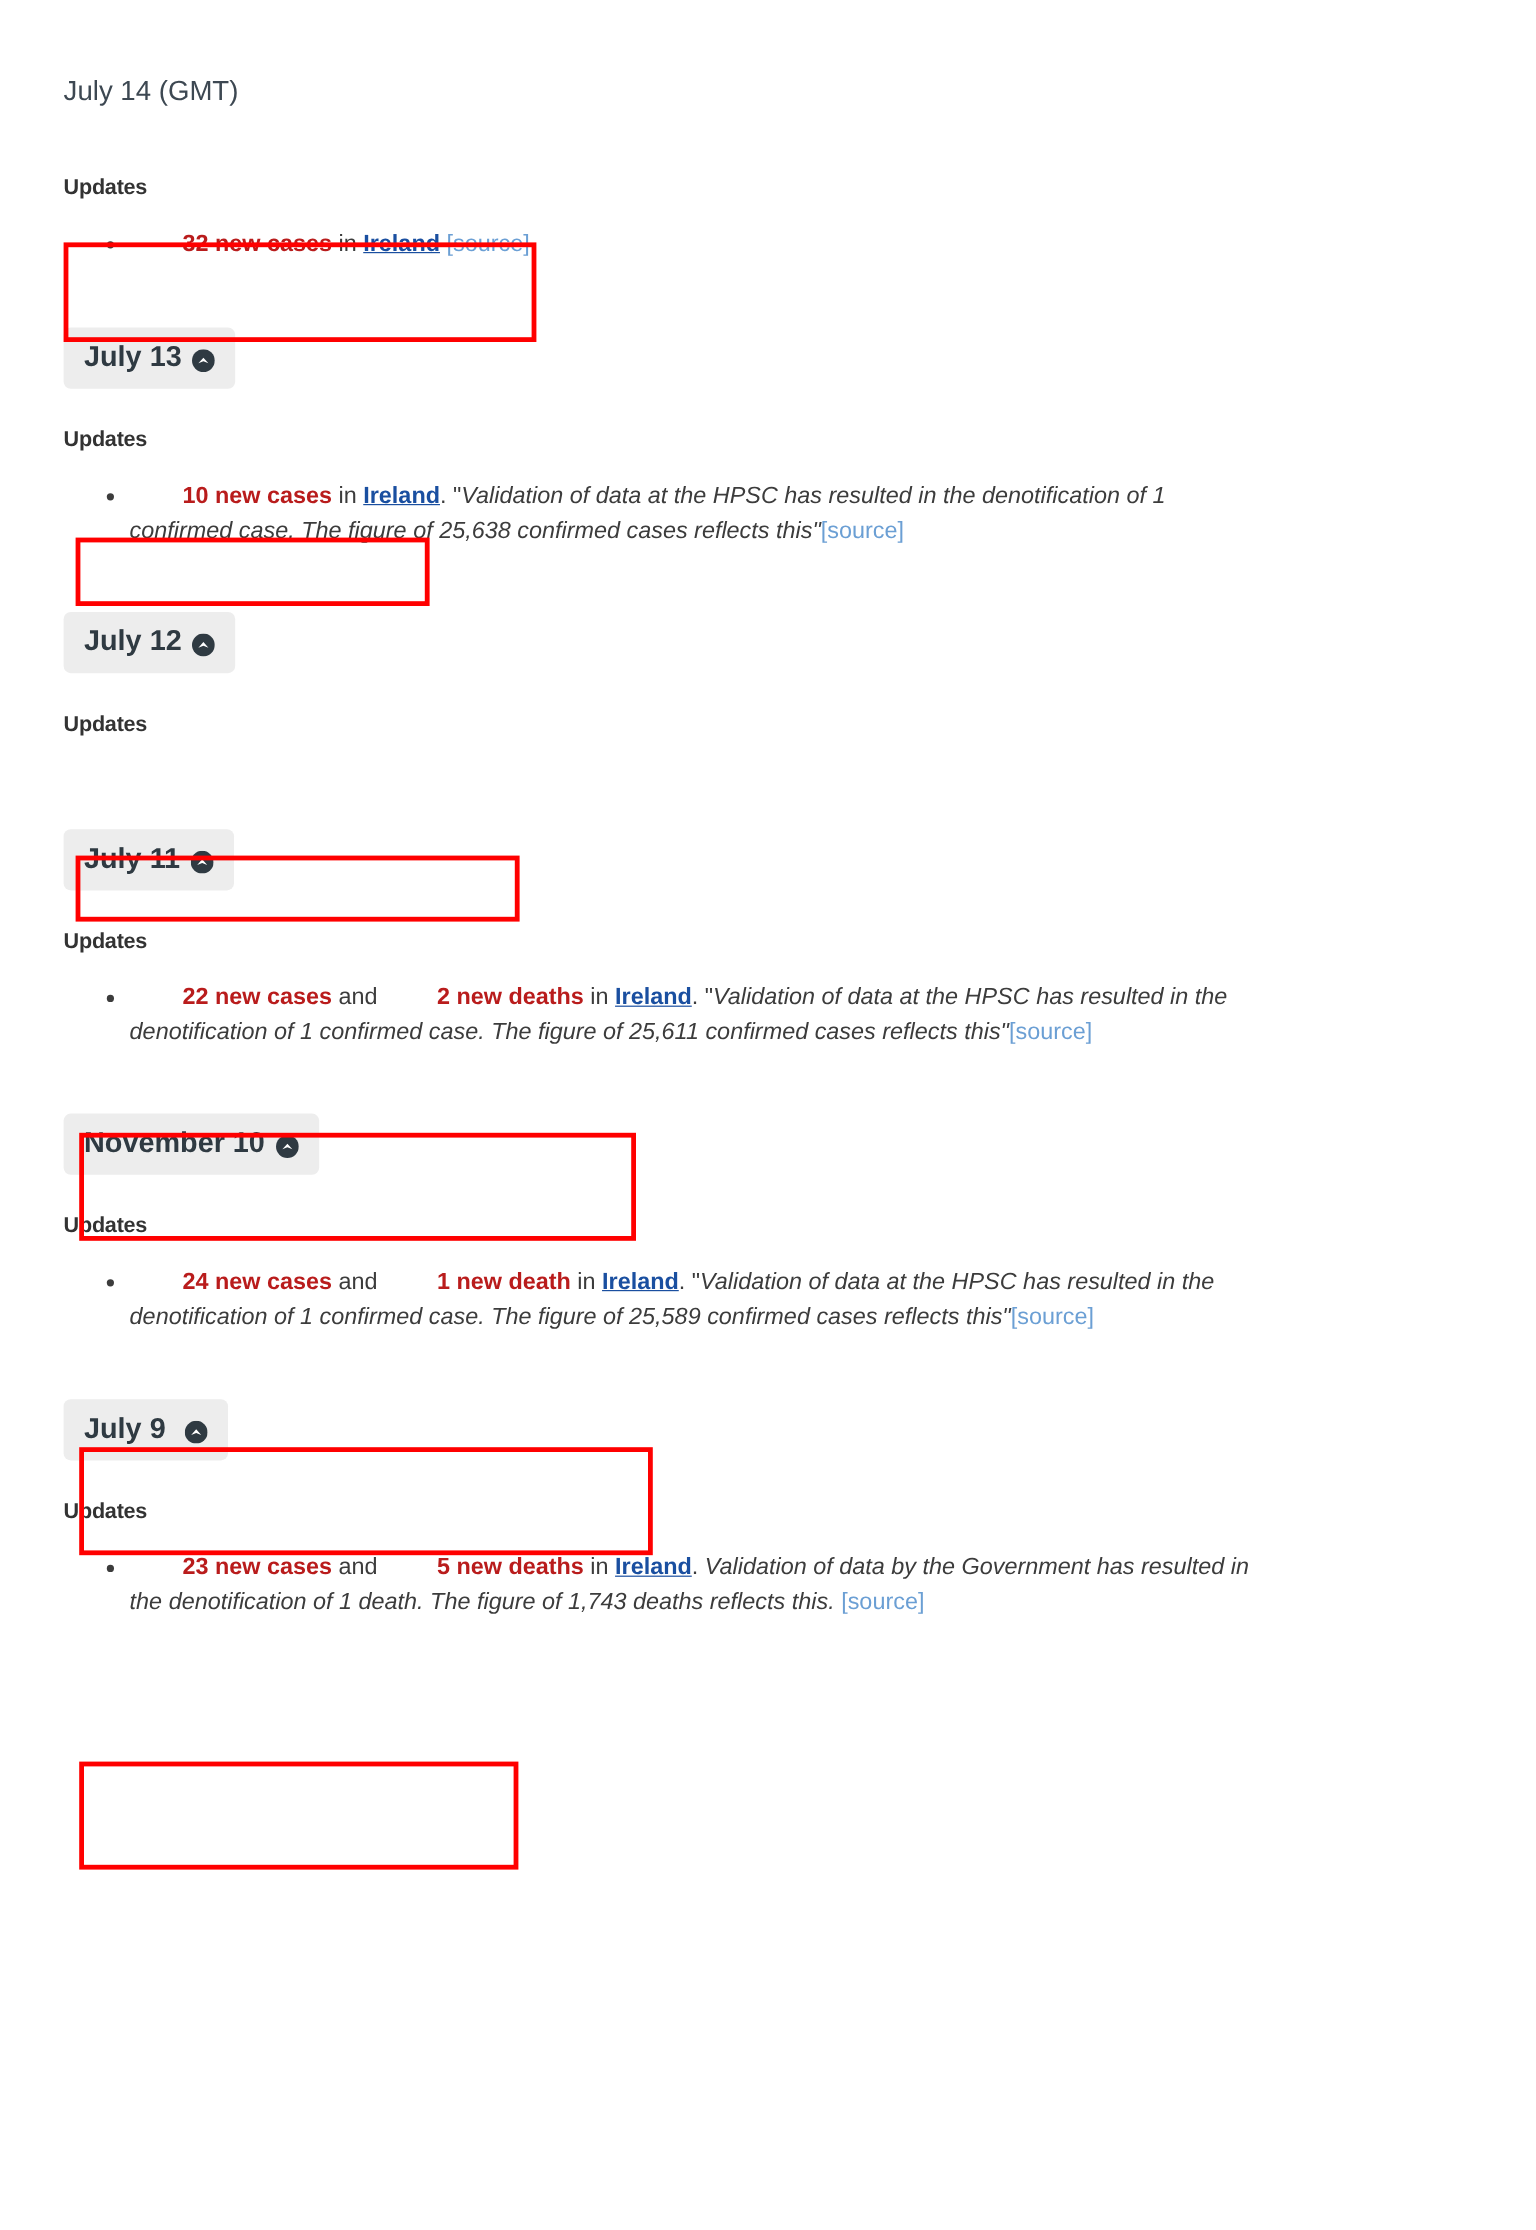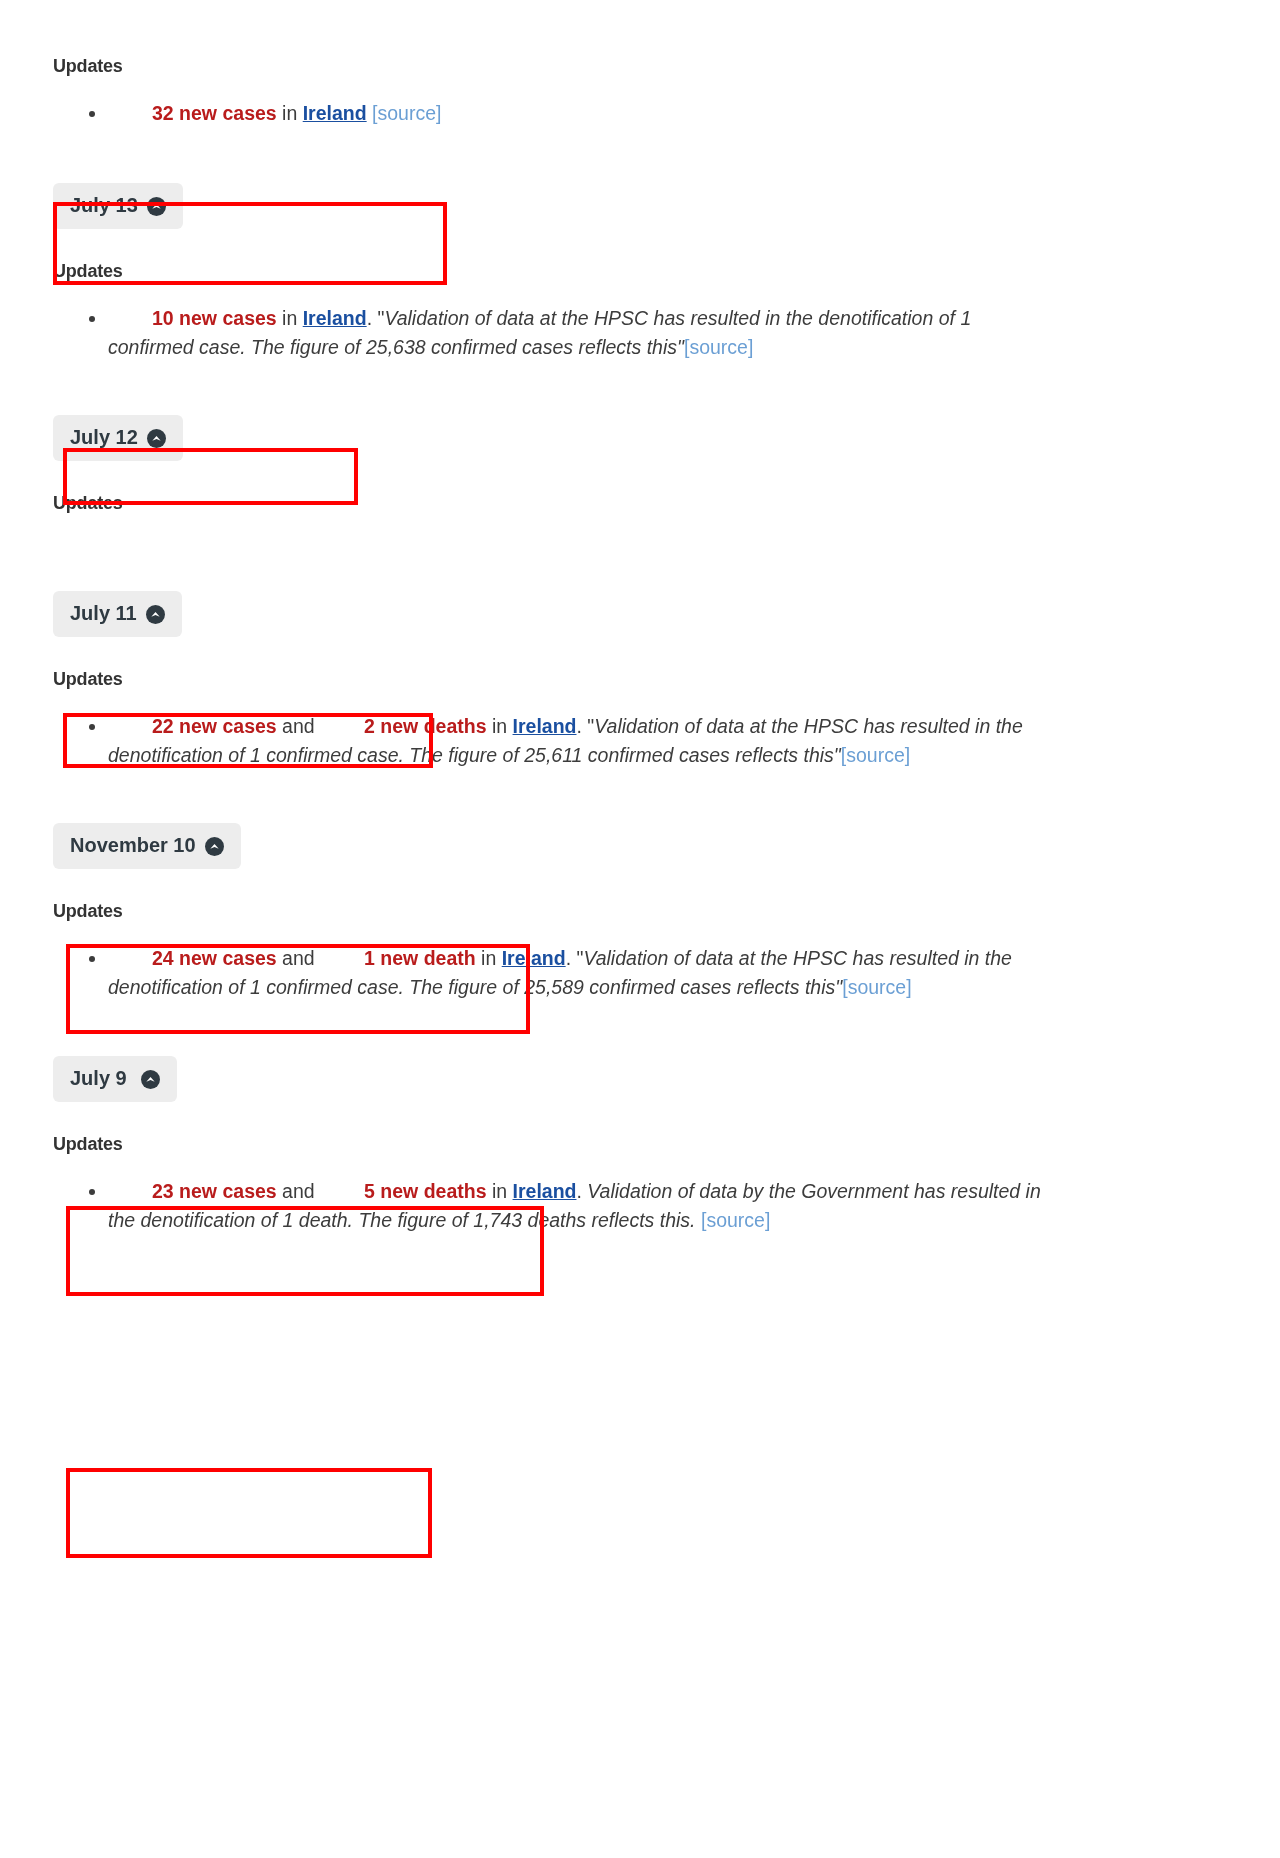--- a/index.html
+++ b/index.html
@@ -45,21 +45,21 @@
     letter-spacing: -0.2px;
   }
 
   
   .day-badge {
     display: inline-flex;
     align-items: center;
     background: #ededed;
     border-radius: 6px;
     padding: 11px 17px 12px 17px;
-    font-size: 20px;
+    font-size: 24px;
     font-weight: 700;
     color: #2f3a42;
     gap: 9px;
     cursor: pointer;
     user-select: none;
   }
   .day-badge .label { white-space: pre; }
   .chev-circle {
     width: 19px;
     height: 19px;
@@ -137,20 +137,21 @@
     letter-spacing: 1px;
   }
 </style>
 </head>
 <body>
 
 <div class="page">
   <div class="content">
 
     
+    <div class="top-date">July 14 (GMT)</div>
 
     <div style="height:56px"></div>
 
     <div class="updates-heading">Updates</div>
 
     <div style="height:22px"></div>
 
     <ul class="update-list">
       <li>
         <span class="b">32 new cases</span><span class="plain"> in </span><a class="country" href="#">Ireland</a><span class="plain"> </span><span class="brk">[</span><a class="src" href="#">source</a><span class="brk">]</span>

